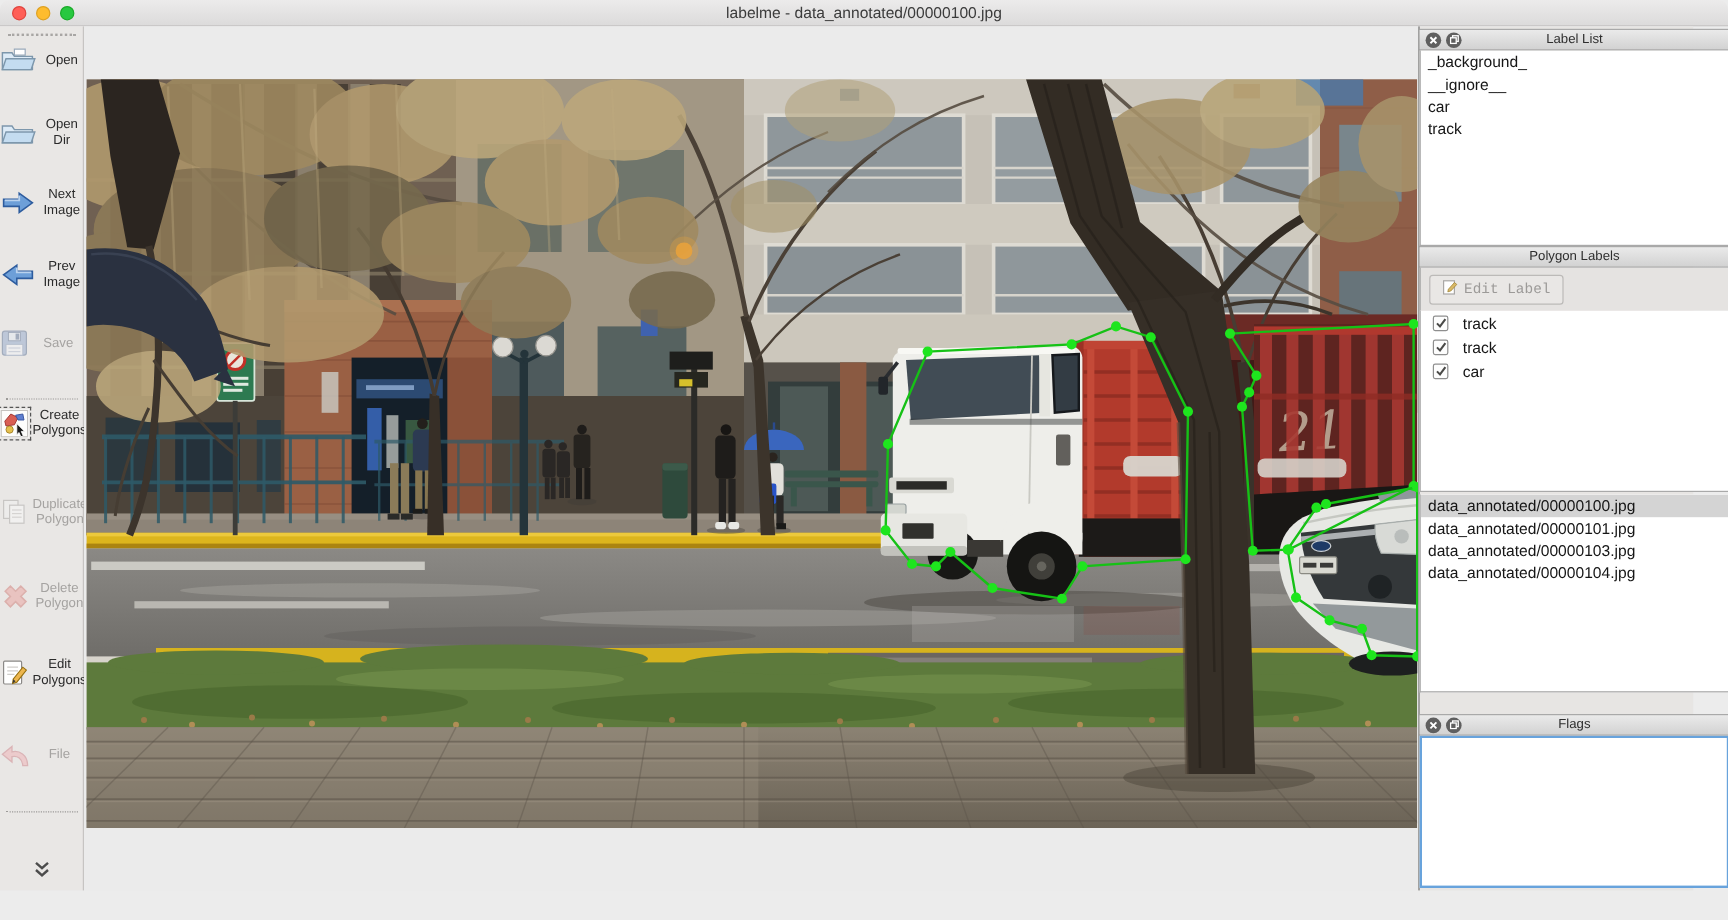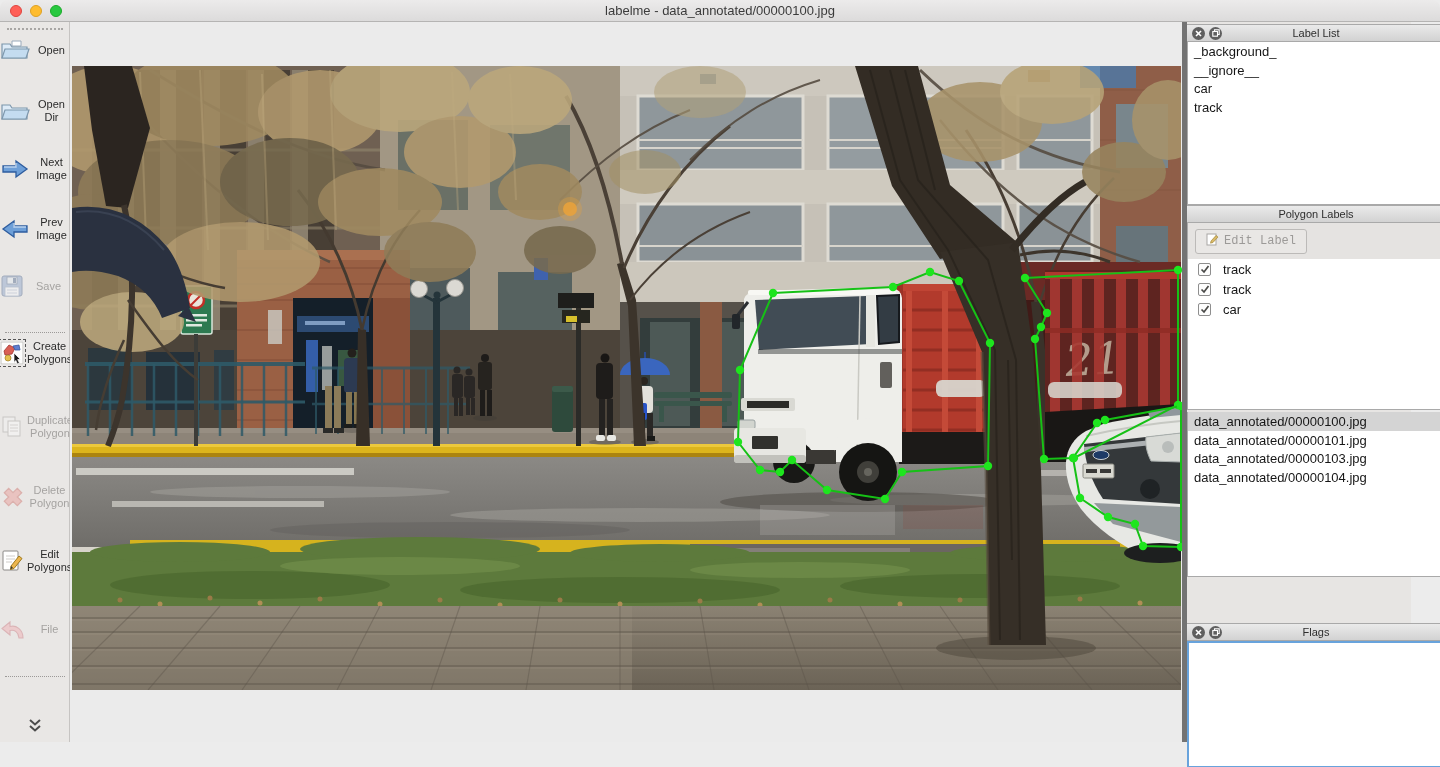--- a/index.html
+++ b/index.html
@@ -26,21 +26,21 @@
   .tool.disabled .lbl{color:#a5a3a1;}
   .tool.disabled .iconbox svg{opacity:.5;}
   .iconbox{display:flex;align-items:center;justify-content:center;}
   .iconbox.active{outline:1px dashed #555;outline-offset:1px;background:#fdfdfd;}
   .tb-sep{position:absolute;left:5px;width:60px;border-top:1px dotted #9c9a98;}
   .tool-chevron{position:absolute;left:0;bottom:6px;width:70px;display:flex;justify-content:center;cursor:default;}
   
   .canvas{position:absolute;left:70px;top:22px;width:1112px;height:720px;background:#ebebeb;overflow:hidden;}
   .canvas svg{display:block;}
   
-  .sidebar{position:absolute;left:1182px;top:22px;width:229px;height:720px;background:#e7e5e3;border-left:5px solid #737373;}
+  .sidebar{position:absolute;left:1182px;top:22px;width:229px;height:720px;background:#e7e5e3;border-left:1px solid #737373;}
   .panel{position:absolute;left:0;width:258px;}
   .panel-header{position:relative;height:18px;background:linear-gradient(#eaeaea,#d2d2d2);
     border-top:1px solid #a9a9a9;border-bottom:1px solid #a9a9a9;display:flex;align-items:center;}
   .panel-title{position:absolute;left:0;right:0;text-align:center;font-size:11px;color:#2e2e2e;}
   .hdr-btns{display:flex;gap:4px;margin-left:5px;z-index:2;}
   .hdr-btn{width:13px;height:13px;border-radius:50%;background:#5f5f5f;display:flex;align-items:center;justify-content:center;cursor:default;}
   .panel-body{background:#fff;border-left:1px solid #a9a9a9;border-right:1px solid #9b9b9b;border-bottom:1px solid #a9a9a9;overflow:hidden;}
   .list-item{font-size:13px;color:#161616;padding:1px 6px;height:18.5px;line-height:17px;white-space:nowrap;cursor:default;}
   .file-item.selected{background:#d4d4d4;}
   .btn-row{height:36px;background:#e5e3e1;border-left:1px solid #a9a9a9;border-right:1px solid #9b9b9b;
@@ -800,21 +800,21 @@
 
     <div class="panel" style="top:390px">
       <div class="panel-body" style="height:165px">
         <div class="list-item file-item selected">data_annotated/00000100.jpg</div>
         <div class="list-item file-item">data_annotated/00000101.jpg</div>
         <div class="list-item file-item">data_annotated/00000103.jpg</div>
         <div class="list-item file-item">data_annotated/00000104.jpg</div>
       </div>
     </div>
 
-    <div class="panel" style="top:601px">
+    <div class="panel" style="top:573px">
       <div class="panel-header">
         <div class="hdr-btns">
           <span class="hdr-btn">
               <svg width="7" height="7" viewBox="0 0 7 7">
                 <g stroke="#fff" stroke-width="1.6">
                   <line x1="1" y1="1" x2="6" y2="6"></line>
                   <line x1="6" y1="1" x2="1" y2="6"></line>
                 </g>
               </svg>
             </span>

